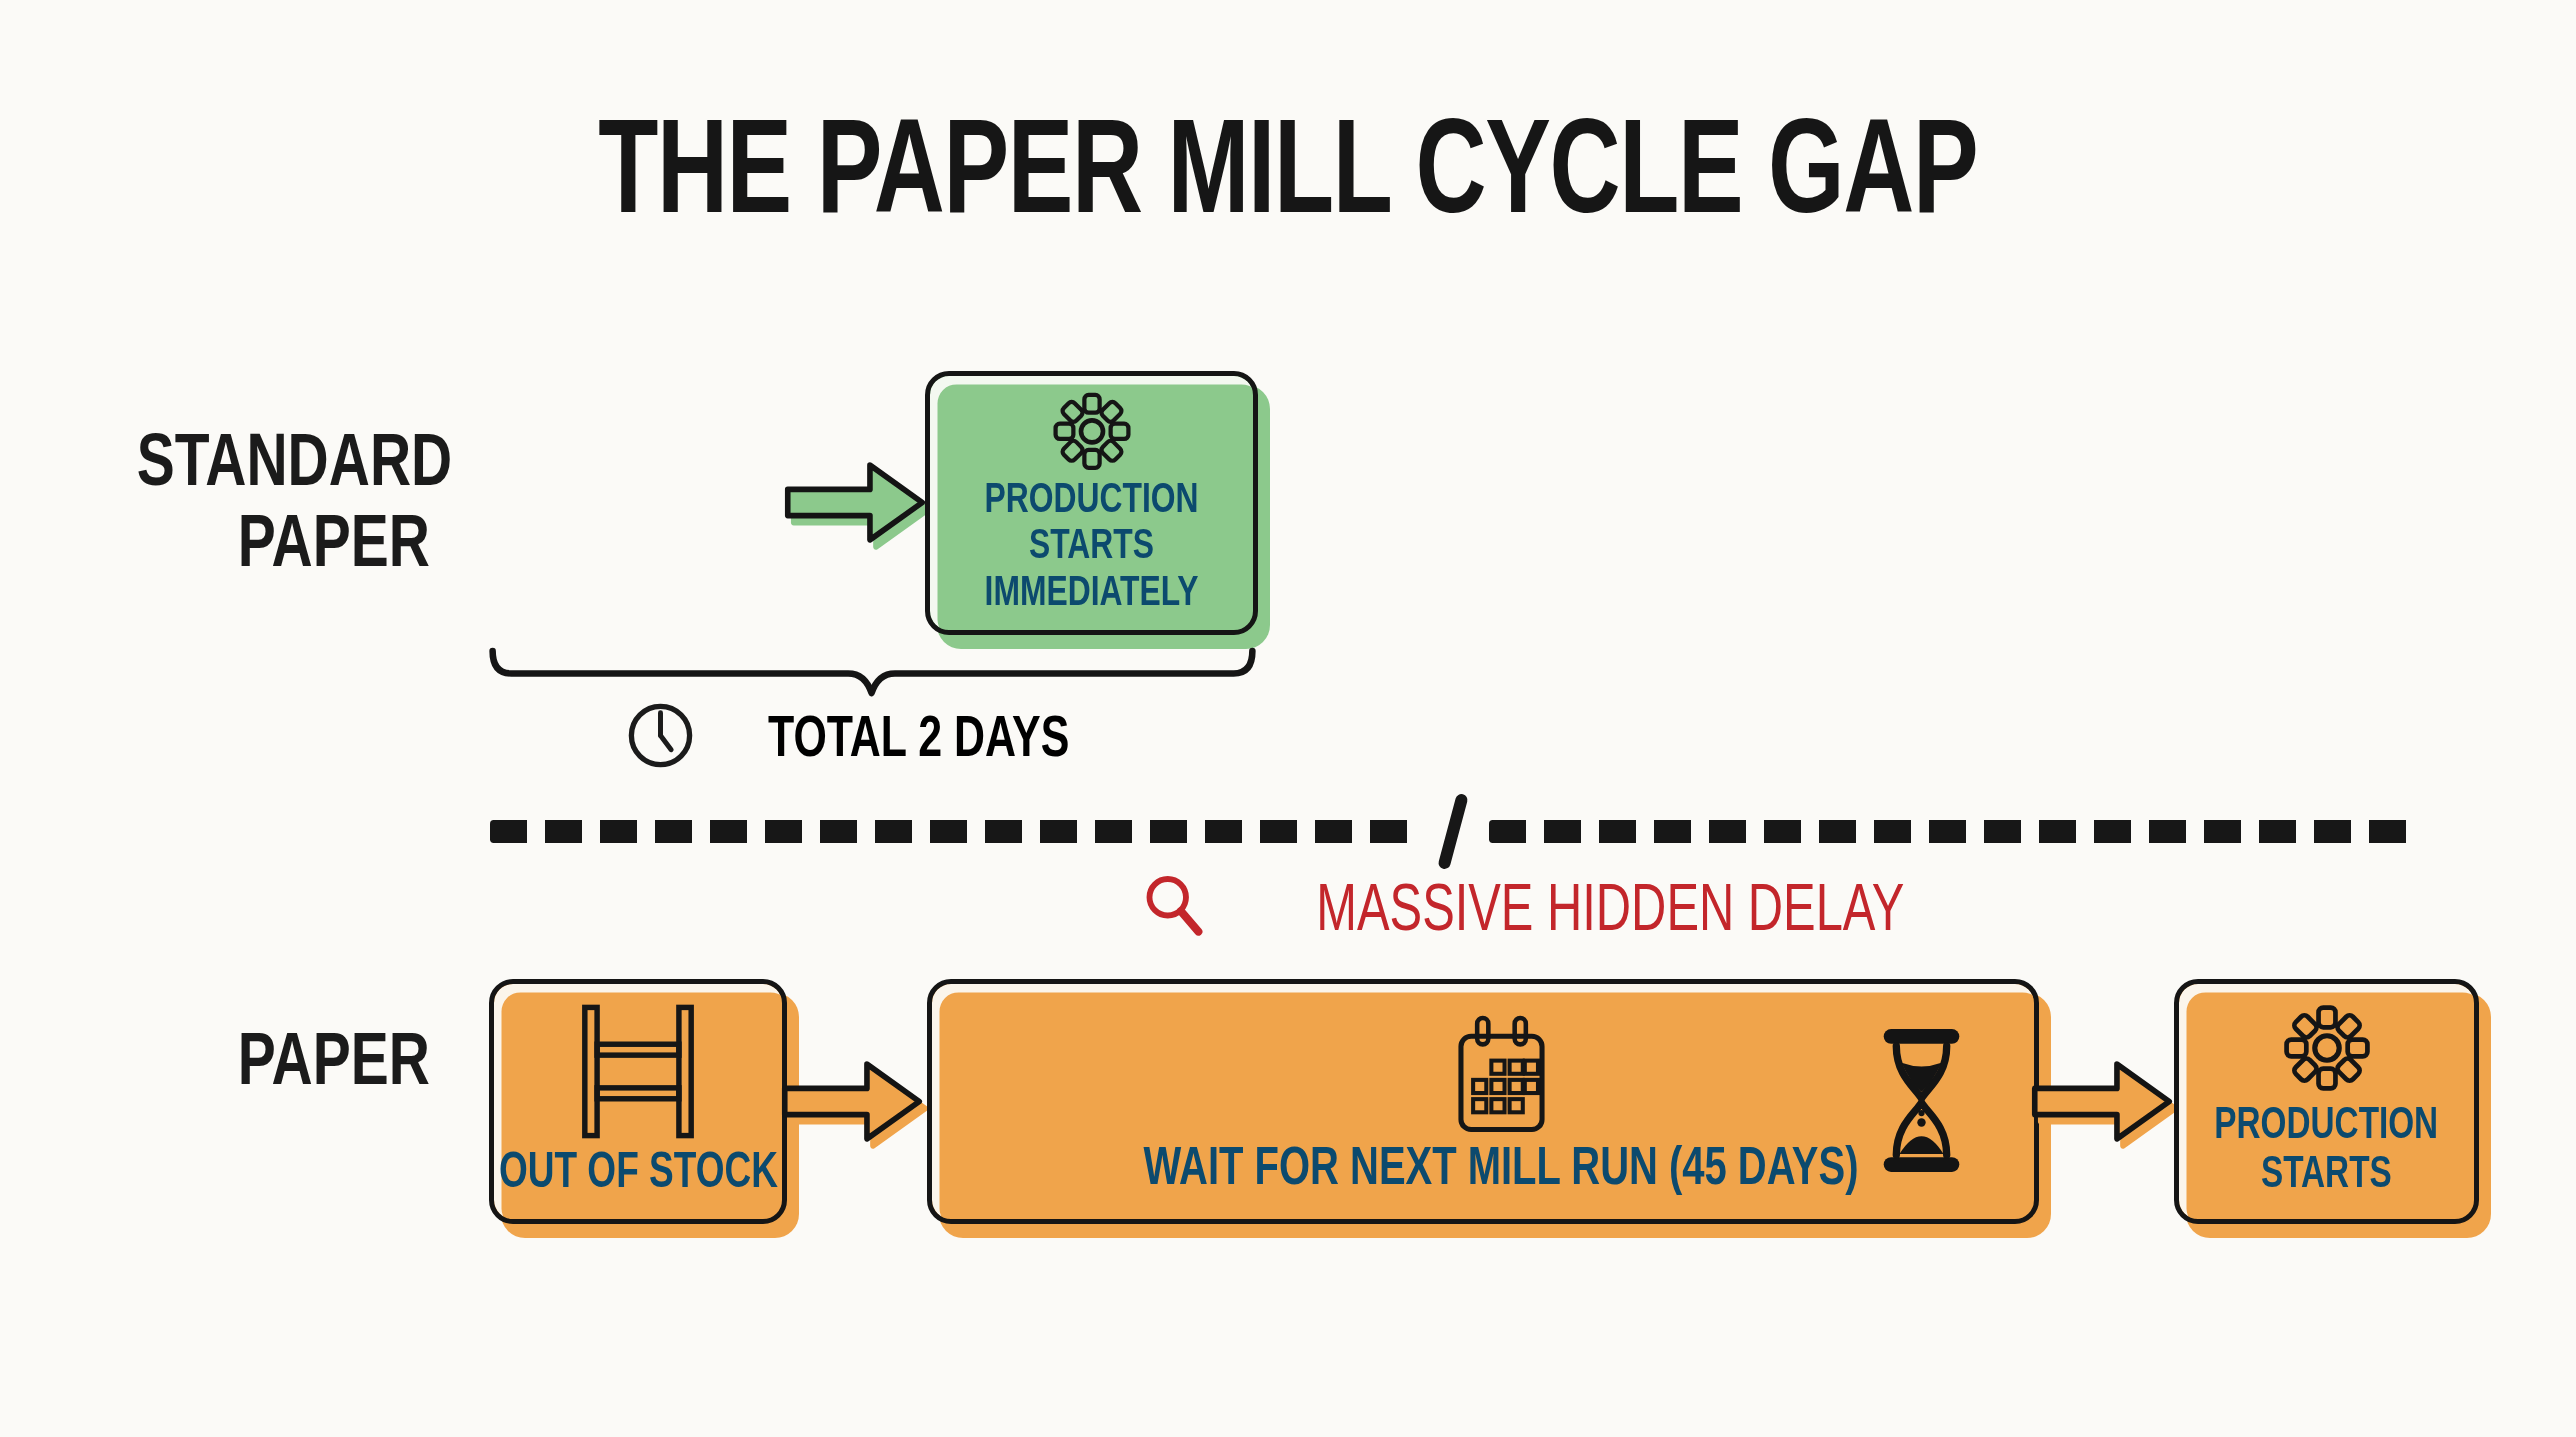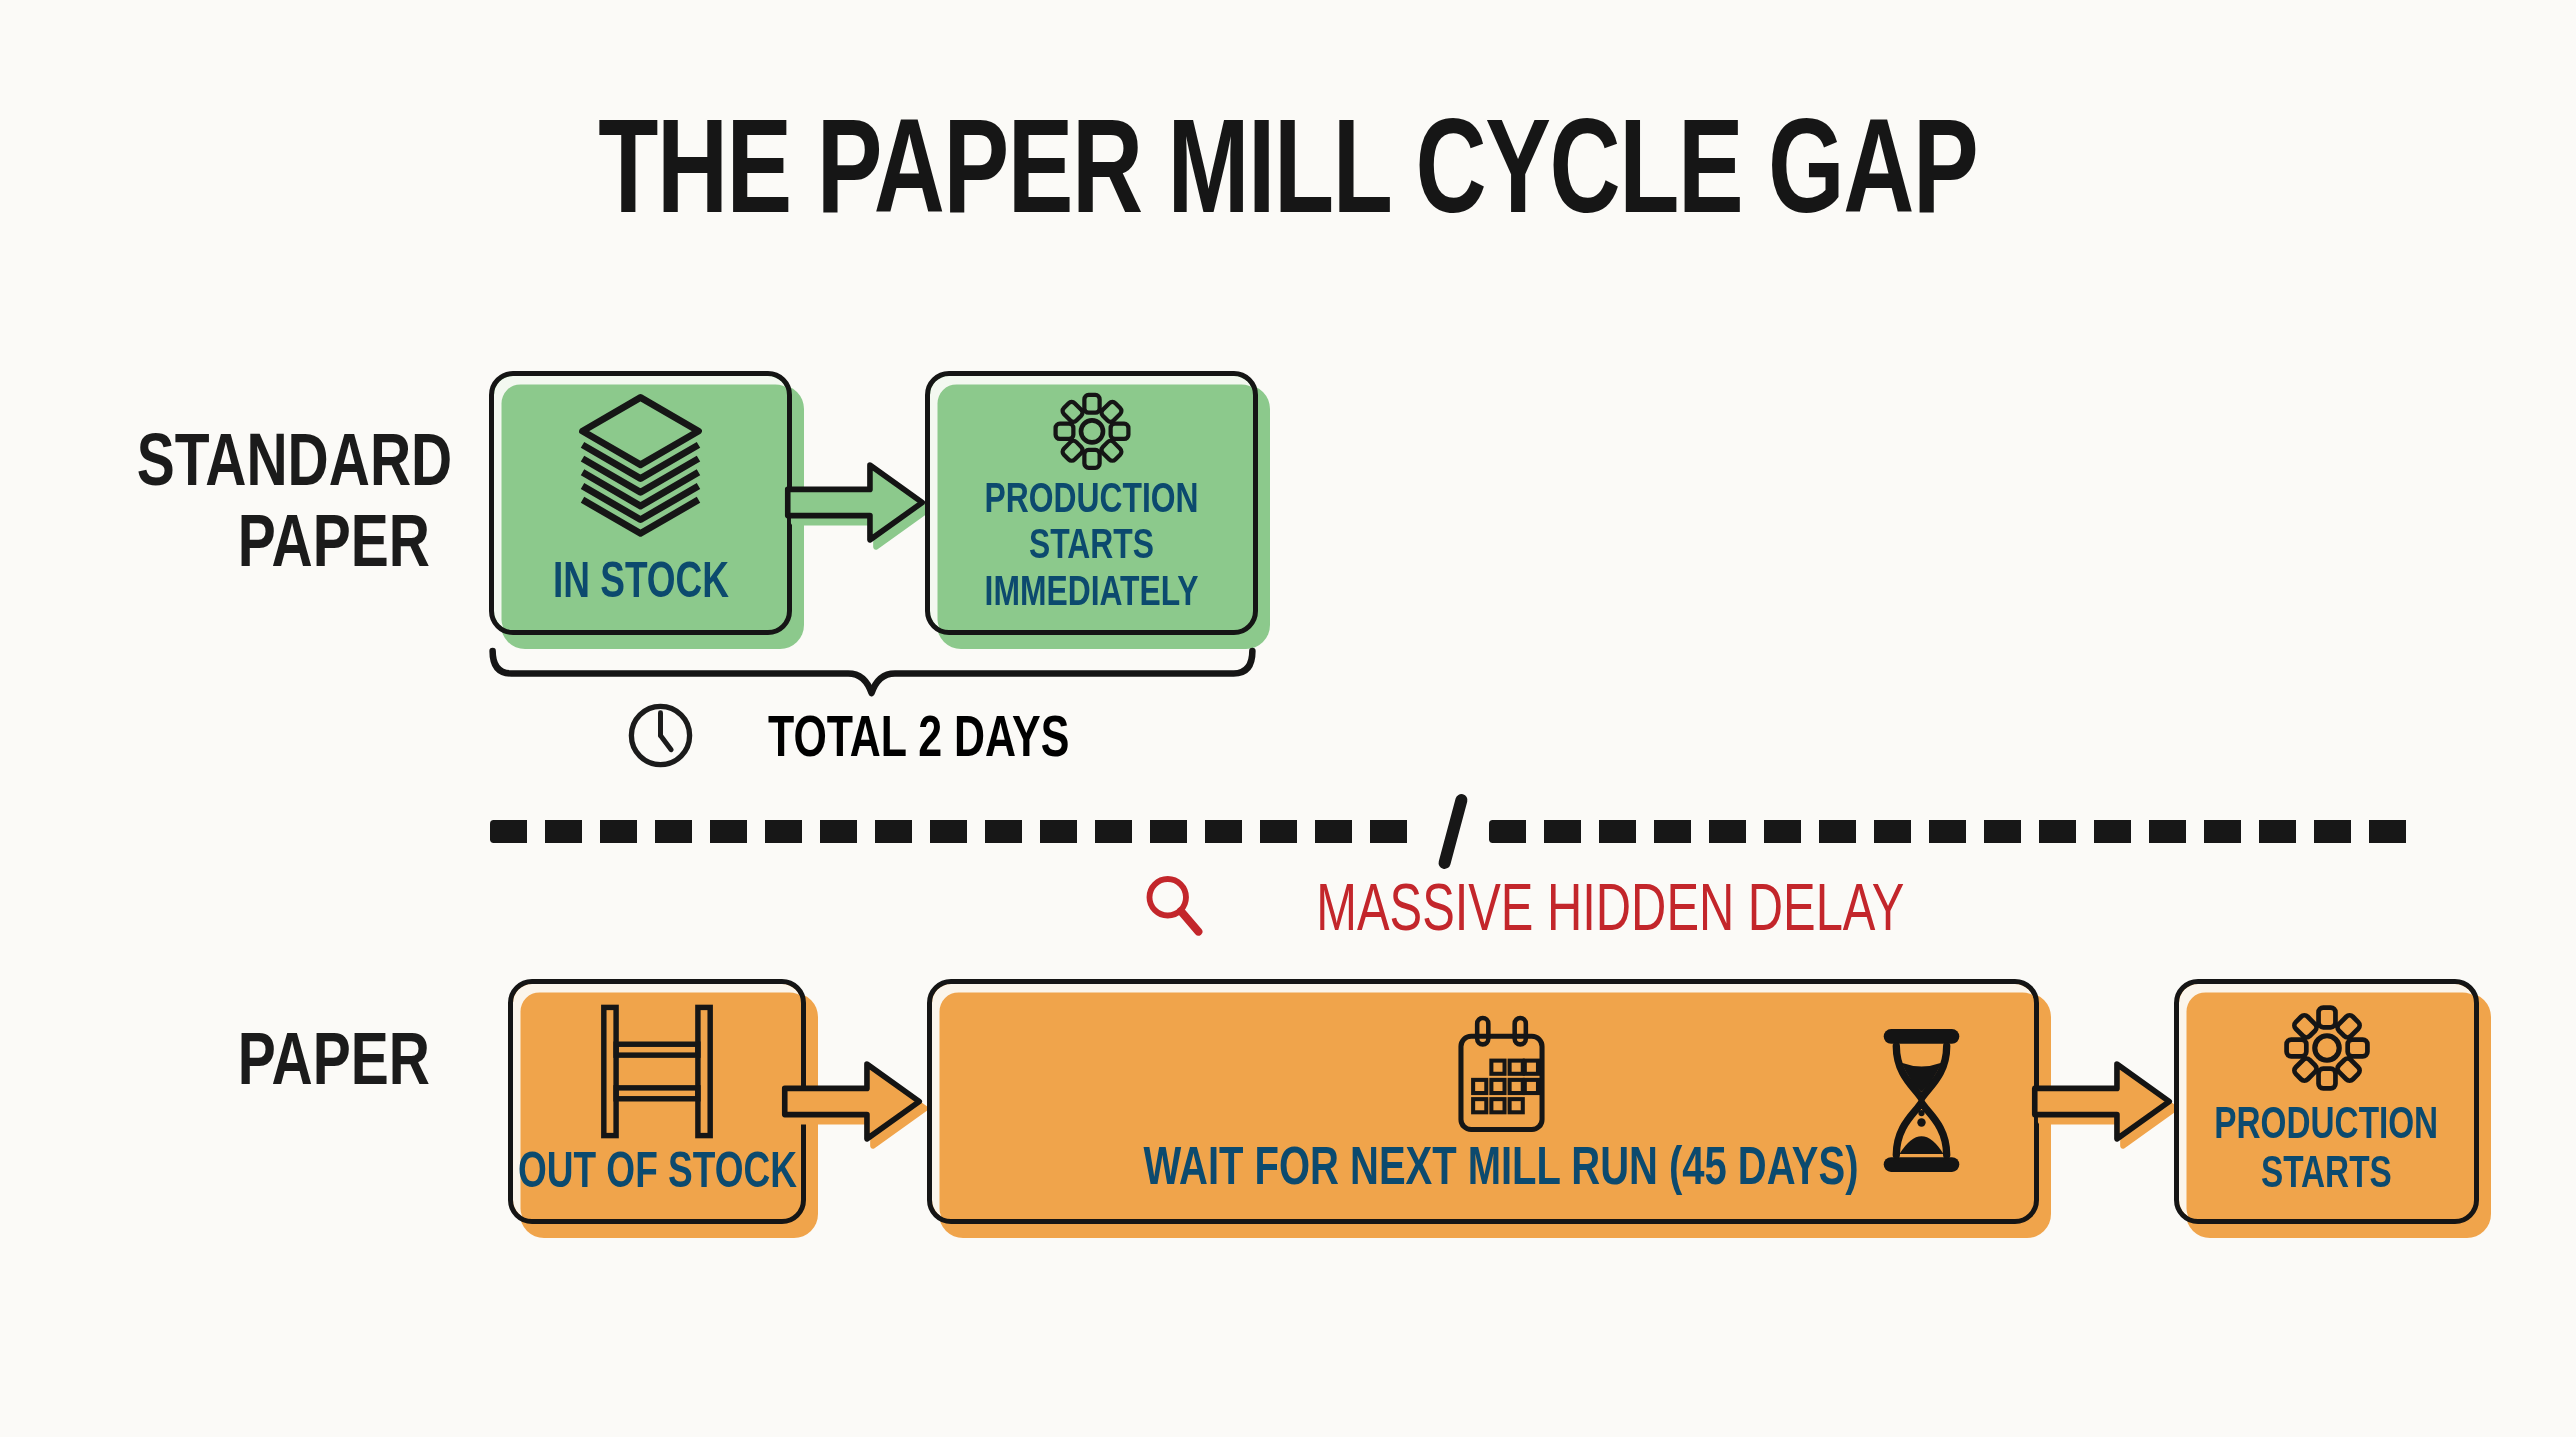--- a/index.html
+++ b/index.html
@@ -44,21 +44,21 @@
   .box.green{
     background:var(--green,#8cc98c);
     box-shadow:12px 14px 0 0 var(--green,#8cc98c), inset 7.5px 8.4px 0 0 rgba(252,252,249,.92);
   }
   .box.orange{
     background:var(--orange,#f0a44b);
     box-shadow:12px 14px 0 0 var(--orange,#f0a44b), inset 7.5px 8.4px 0 0 rgba(252,252,249,.92);
   }
   .box-in-stock{left:489px;top:371px;width:303px;height:264px;padding:17px 9.4px 22.5px;}
   .box-prod-imm{left:925px;top:371px;width:333px;height:264px;padding:13px 9.4px 17px;}
-  .box-oos{left:508px;top:979px;width:298px;height:245px;padding:19px 9.4px 20.6px;}
+  .box-oos{left:489px;top:979px;width:298px;height:245px;padding:19px 9.4px 20.6px;}
   .box-wait{left:927px;top:979px;width:1112px;height:245px;padding:30px 9.4px 24px;}
   .box-prod{left:2174px;top:979px;width:305px;height:245px;padding:17px 9.4px 22.5px;}
 
   .box-label{font-size:50px;font-weight:700;line-height:1.1;}
   .box-label.small{font-size:43px;line-height:1.08;}
   .box-label.wide{font-size:54px;}
 
   .tooth{stroke:#151515;stroke-width:5;}
   .box.green .tooth{fill:var(--green,#8cc98c);}
   .box.orange .tooth{fill:var(--orange,#f0a44b);}
@@ -108,33 +108,20 @@
 
 <div class="canvas">
 
   <h1 class="page-title"><span class="cond">THE PAPER MILL CYCLE GAP</span></h1>
 
   <div class="row-label standard">
     <div><span class="cond-r">STANDARD</span></div>
     <div><span class="cond-r">PAPER</span></div>
   </div>
 
-  <div class="box green box-in-stock">
-    <svg width="157" height="148" viewBox="0 0 100 97">
-      <g stroke="#161616" stroke-width="4.5" fill="none" stroke-linejoin="round">
-        <polygon points="50,3 88,25 50,47 12,25"></polygon>
-        <path d="M12,34 L50,56 L88,34"></path>
-        <path d="M12,43 L50,65 L88,43"></path>
-        <path d="M12,52 L50,74 L88,52"></path>
-        <path d="M12,61 L50,83 L88,61"></path>
-        <path d="M12,70 L50,92 L88,70"></path>
-      </g>
-    </svg>
-    <div class="box-label"><span class="cond">IN STOCK</span></div>
-  </div>
 
   <svg class="arrow green arrow-1" viewBox="0 0 152 112">
     <polygon points="4,42 92,42 92,16 148,56 92,96 92,70 4,70"></polygon>
   </svg>
 
   <div class="box green box-prod-imm">
     <svg width="90" height="90" viewBox="0 0 100 100">
       <circle cx="50" cy="50" r="26.5" stroke="#151515" stroke-width="5.5" fill="none"></circle>
       <g>
         <rect class="tooth" x="41" y="7" width="18" height="21" rx="5"></rect>

